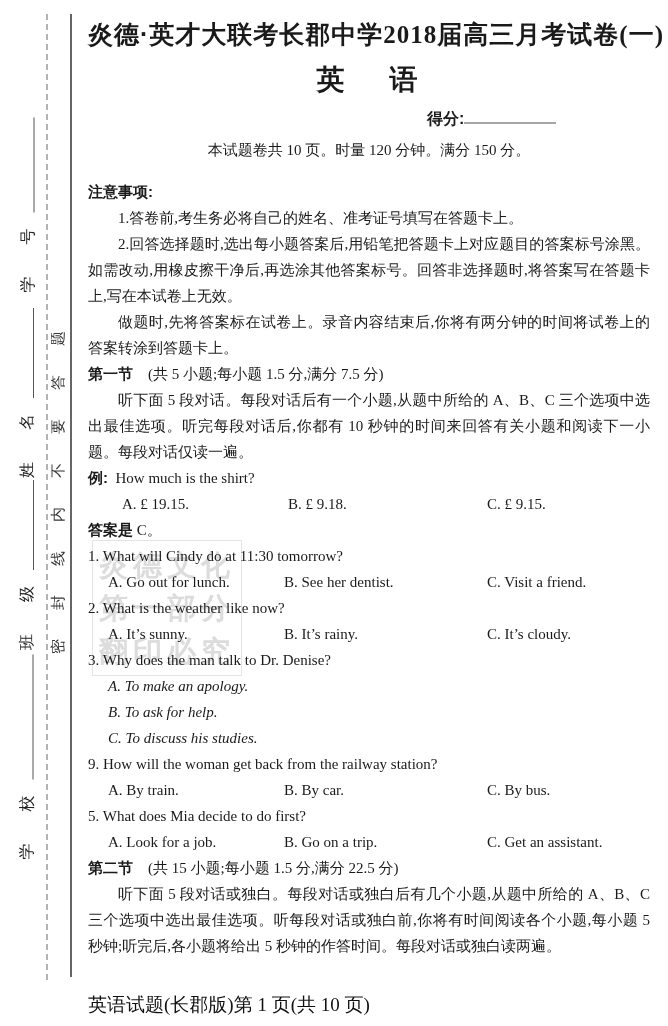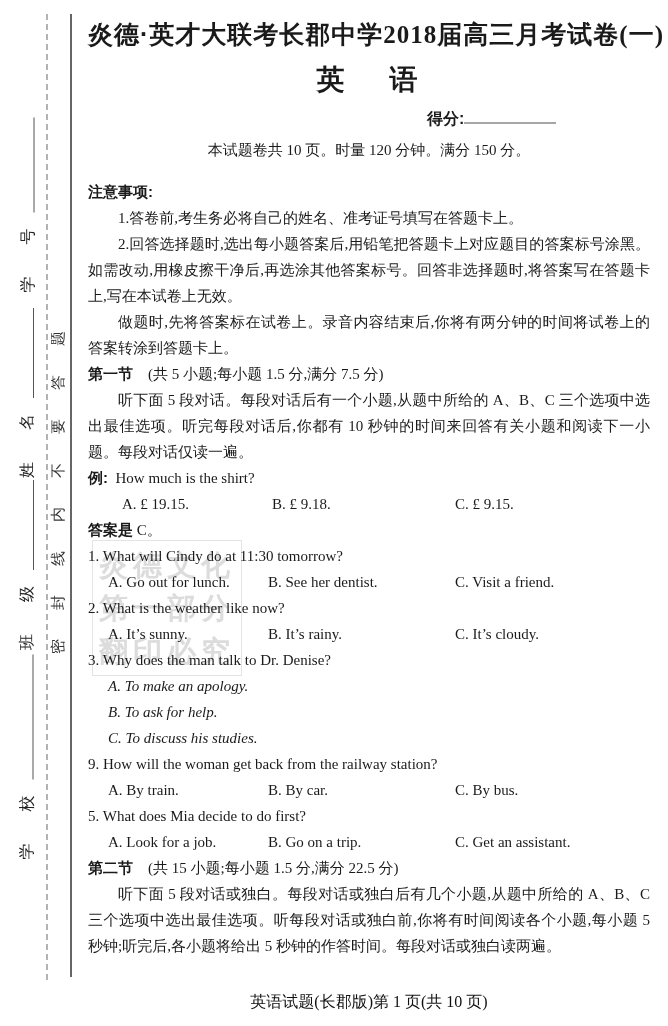--- a/index.html
+++ b/index.html
@@ -73,32 +73,32 @@
     vertical-align:baseline;
   }
   .info-line{margin-top:36px;text-align:center;}
   .hei{font-family:"Liberation Sans","DejaVu Sans",sans-serif;font-weight:bold;}
   .notice-head{margin-top:16px;}
   p{margin:0;text-align:justify;}
   .indent{text-indent:2em;}
   .sect-head .rest{font-weight:normal;}
 
   
-  .optrow{display:flex;padding-left:20px;}
+  .optrow{display:flex;padding-left:20px;gap:16px;}
   .optrow .o1{width:160px;}
   .optrow .o2{width:187px;}
   .optrow .o3{flex:1;}
   .optrow.ex{padding-left:34px;}
   .optrow.ex .o1{width:150px;}
   .optrow.ex .o2{width:183px;font-family:Liberation Serif, serif;}
   .optstack{padding-left:20px;font-style:italic;}
 
   .footer{
-    position:absolute;left:88px;top:992px;width:562px;text-align:center;
-    font-size:16px;color:#111;z-index:1;
+    position:absolute;left:88px;top:992px;width:562px;
+    font-size:19px;color:#111;z-index:1;
   }
 </style>
 </head>
 <body>
 
 <div class="page">
 
   <div class="seal-dashed"></div>
   <div class="seal-solid"></div>
 

